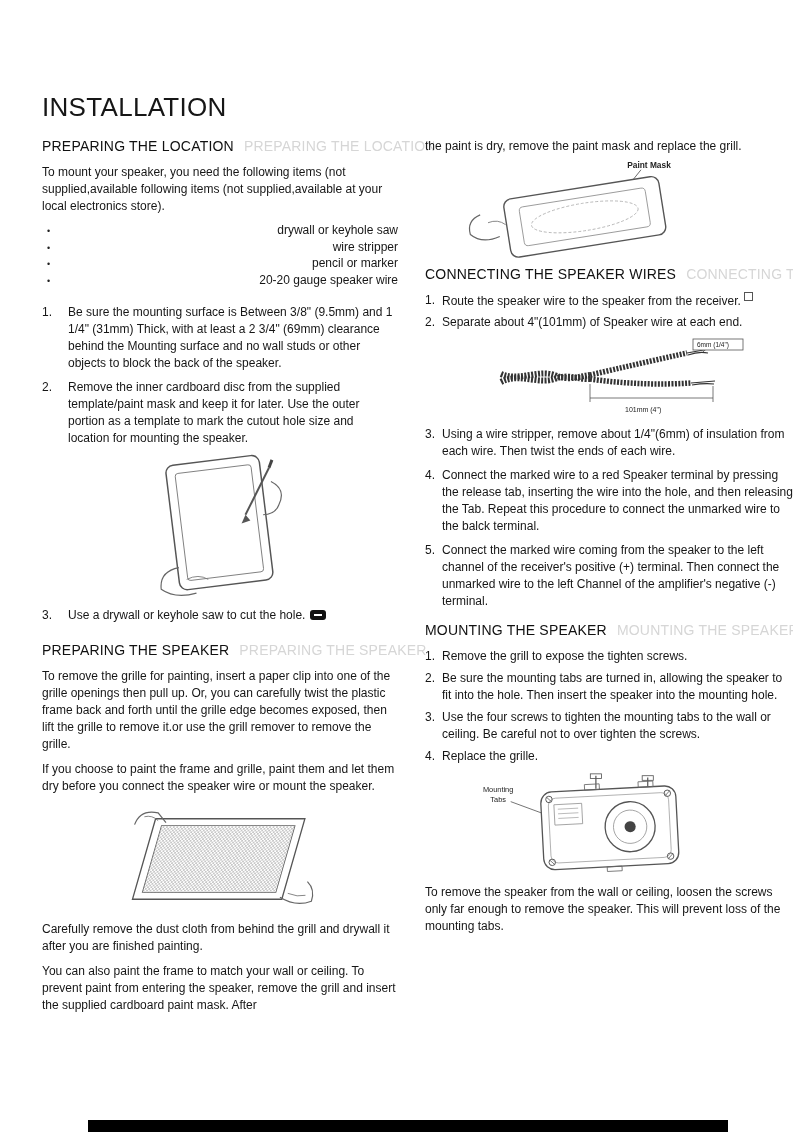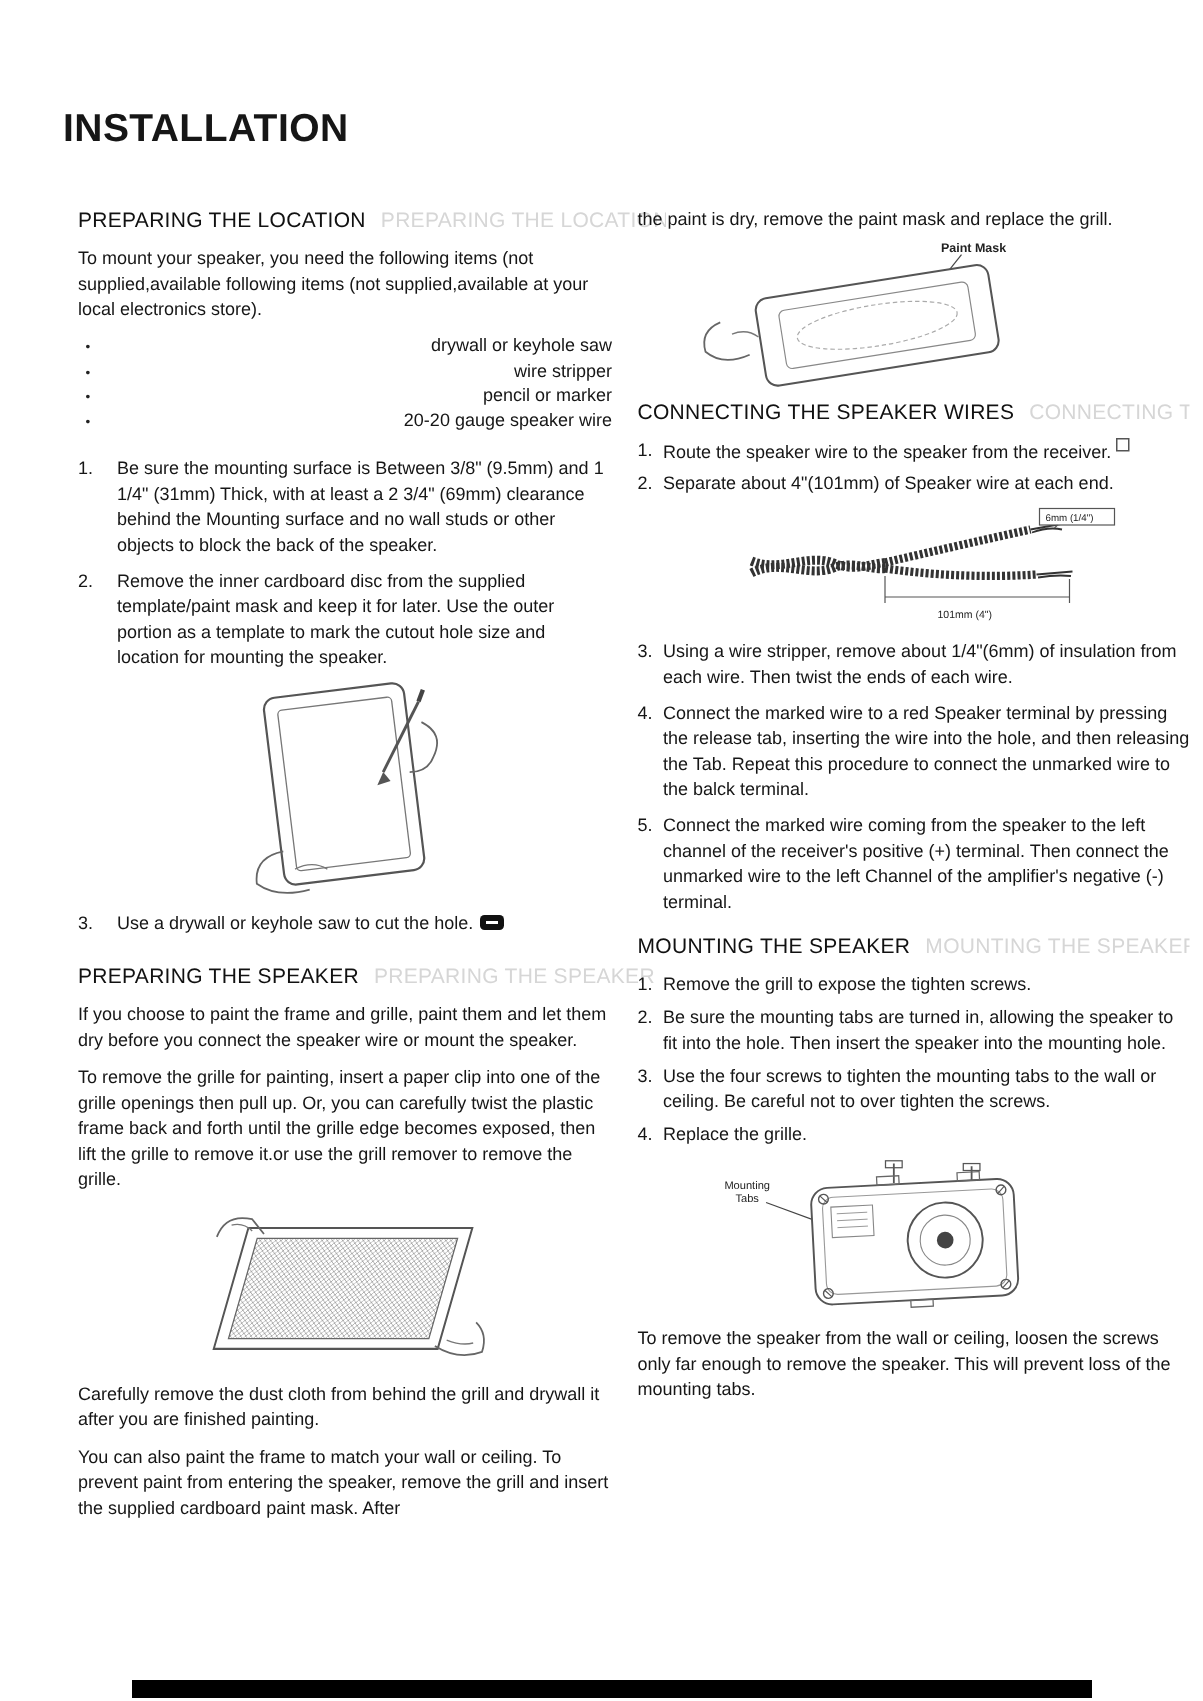--- a/index.html
+++ b/index.html
@@ -1,20 +1,20 @@
 <!DOCTYPE html>
 <html><head>
 <meta charset="utf-8">
 <style>
   html,body{margin:0;padding:0;background:#fff;}
   .page{position:relative;width:802px;height:1134px;background:#ffffff;
         font-family:"Liberation Sans",sans-serif;color:#161616;overflow:hidden;}
-  .title{position:absolute;left:42px;top:70px;font-size:26px;font-weight:700;letter-spacing:.3px;}
+  .title{position:absolute;left:42px;top:92px;font-size:26px;font-weight:400;letter-spacing:.3px;}
   .col{position:absolute;top:138px;font-size:12px;line-height:17px;}
-  .col.left{left:52px;width:356px;}
+  .col.left{left:42px;width:356px;}
   .col.right{left:425px;width:368px;}
   .hrow{display:flex;align-items:baseline;white-space:nowrap;overflow:hidden;margin:0 0 9px 0;}
   .col.left .hrow{width:392px;}
   h2{font-size:14px;font-weight:400;letter-spacing:.2px;margin:0;color:#111;}
   .ghost{margin-left:10px;font-size:14px;color:#d6d6d6;letter-spacing:.2px;flex:0 0 auto;}
   p{margin:0 0 8px 0;}
   ul.bullets{margin:2px 0 16px 0;padding:0;text-align:right;}
   ul.bullets li{list-style:none;position:relative;padding-left:28px;margin-bottom:1px;line-height:15.5px;}
   ul.bullets li::before{content:"\2022";position:absolute;left:5px;top:1px;font-size:9px;color:#222;}
   .step{display:flex;margin-bottom:7px;}
@@ -84,22 +84,22 @@
       <span class="t">
         <span>Use a drywall or keyhole saw to cut the hole.</span><span class="icon-saw"></span>
       </span>
     </div>
 
     <div class="hrow">
       <h2>PREPARING THE SPEAKER</h2>
       <span class="ghost">PREPARING THE SPEAKER</span>
     </div>
 
+    <p>To remove the grille for painting, insert a paper clip into one of the grille openings then pull up. Or, you can carefully twist the plastic frame back and forth until the grille edge becomes exposed, then lift the grille to remove it.or use the grill remover to remove the grille.</p>
     <p>If you choose to paint the frame and grille, paint them and let them dry before you connect the speaker wire or mount the speaker.</p>
-    <p>To remove the grille for painting, insert a paper clip into one of the grille openings then pull up. Or, you can carefully twist the plastic frame back and forth until the grille edge becomes exposed, then lift the grille to remove it.or use the grill remover to remove the grille.</p>
 
     <svg class="illo" width="235" height="110" viewBox="0 0 235 112">
       <defs>
         <pattern id="mesh" width="3.5" height="3.5" patternUnits="userSpaceOnUse">
           <path d="M0 0 L3.5 3.5 M3.5 0 L0 3.5" stroke="#9a9a9a" stroke-width="0.5"></path>
         </pattern>
       </defs>
       <g transform="translate(28,0) skewX(-16)">
         <rect x="28" y="16" width="152" height="82" fill="#fff" stroke="#555" stroke-width="1.4"></rect>
         <rect x="36" y="23" width="136" height="68" fill="url(#mesh)" stroke="#666" stroke-width="0.9"></rect>

